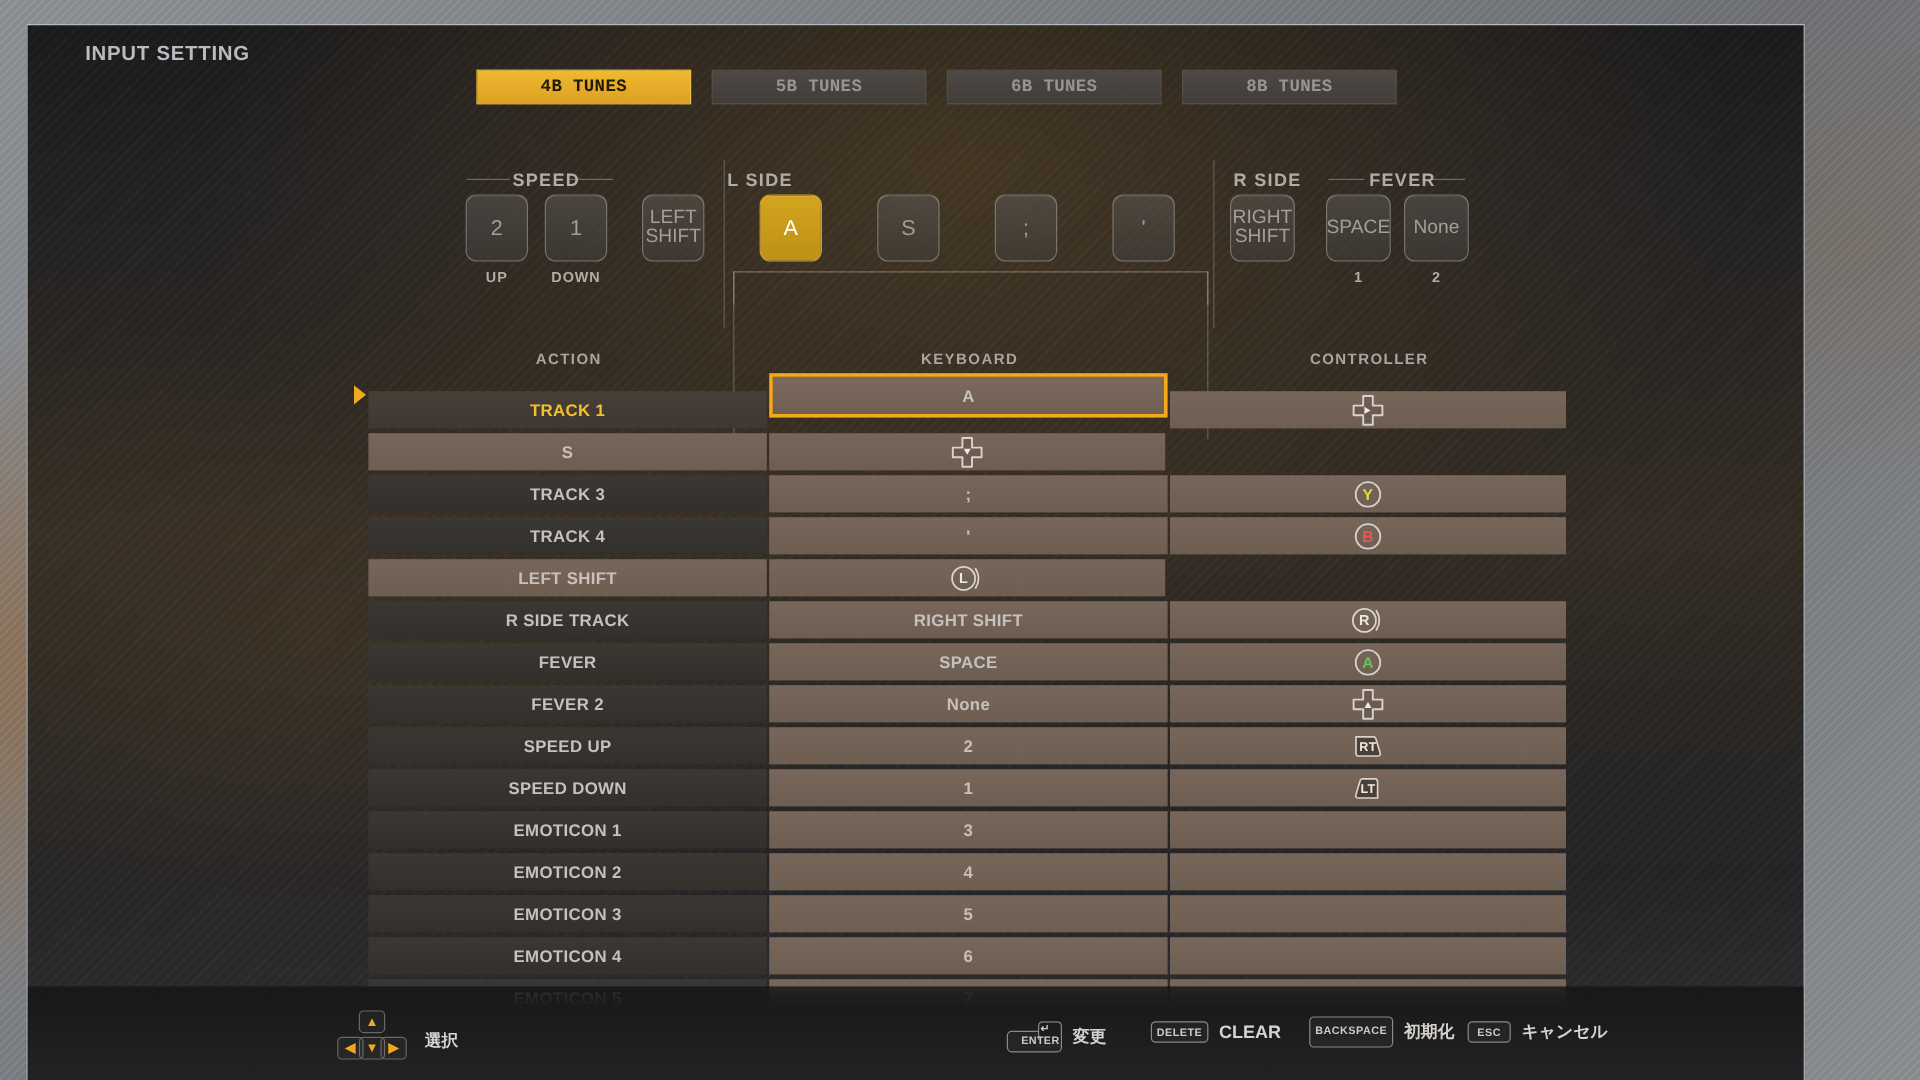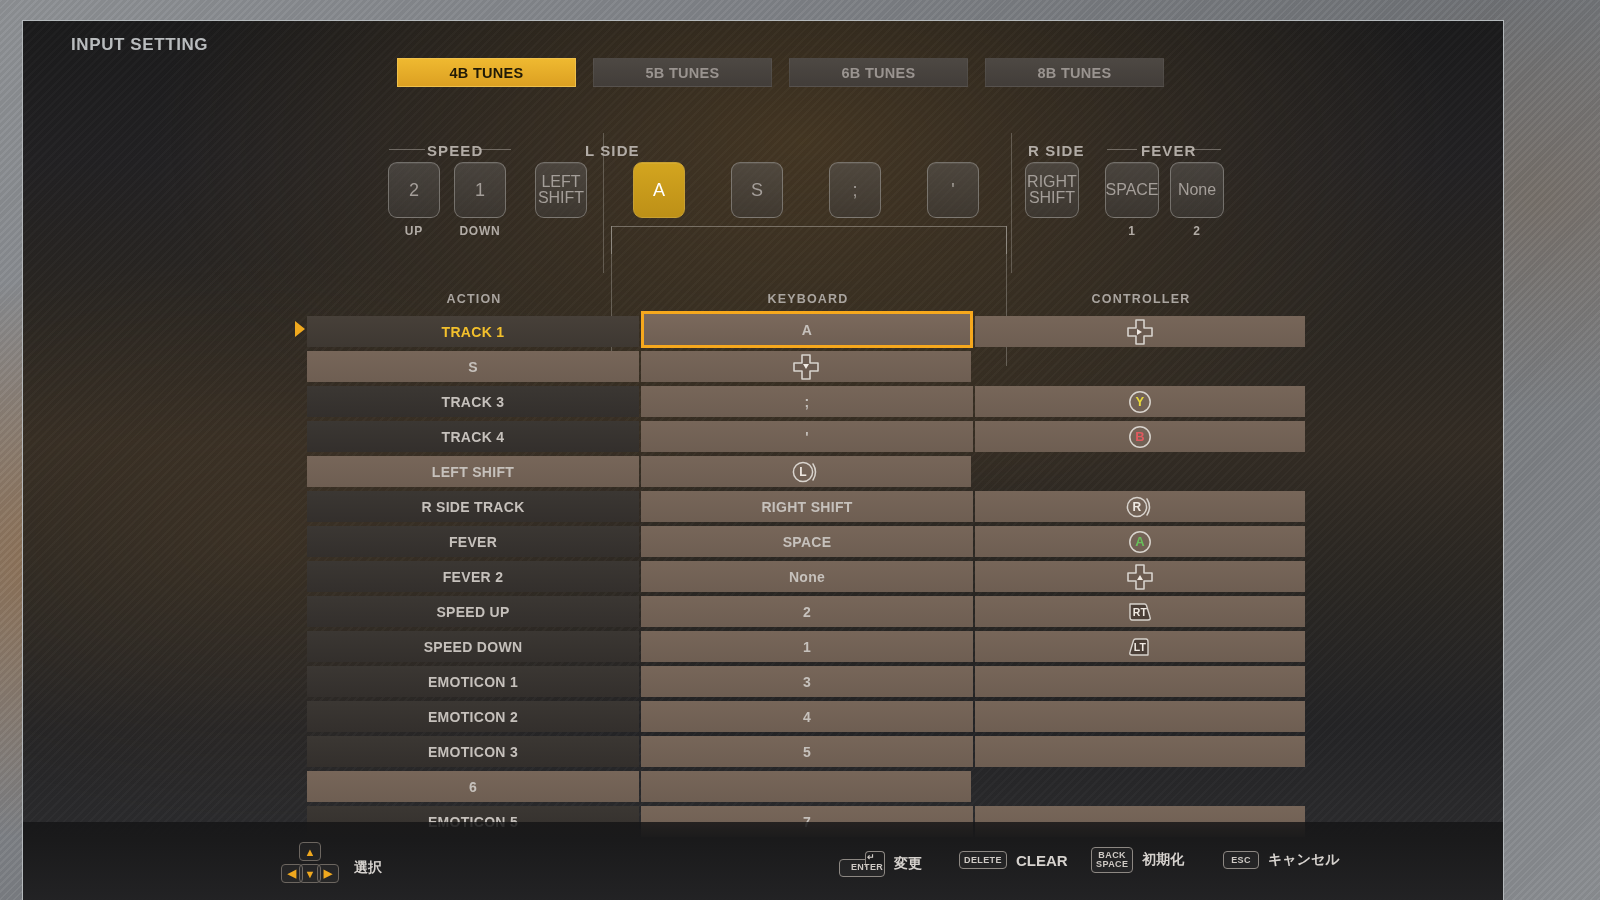--- a/index.html
+++ b/index.html
@@ -39,21 +39,21 @@
     pointer-events: none;
   }
   #panel > * { position: relative; z-index: 2; }
 
   #title {
     position: absolute; left: 17px; top: 14px;
     font-size: 17px; font-weight: bold; letter-spacing: 0.6px; color: #b9bcbe; margin-left: 31px;
   }
 
   
-  #tabs { position: absolute; left: 374px; top: 37px; display: flex; gap: 17px; }
+  #tabs { position: absolute; left: 374px; top: 37px; display: flex; gap: 17px; font-family: Liberation Mono, monospace; }
   .tab {
     width: 179px; height: 29px; line-height: 29px; text-align: center;
     font-size: 14.5px; font-weight: bold; letter-spacing: 0.3px;
     color: #9a9490; background: linear-gradient(180deg,#4d4843,#423d39);
     border: 1px solid rgba(255,255,255,0.06);
     cursor: pointer;
   }
   .tab.active {
     color: #201a07; background: linear-gradient(180deg,#efb930,#dca022);
     border-color: #efc04a;
@@ -105,21 +105,21 @@
   .colhead {
     font-size: 12.5px; font-weight: bold; letter-spacing: 1.2px;
     color: #aaa5a0; text-align: center;
   }
   .c-action { width: 334px; }
   .c-key { width: 334px; }
   .c-ctrl { width: 332px; }
 
   .row { display: flex; height: 35px; position: relative; }
   .cell {
-    height: 31px; margin-top: 4px; display: flex;
+    height: 31px; margin-top: 14px; display: flex;
     align-items: center; justify-content: center;
     font-size: 14px; font-weight: bold; letter-spacing: 0.3px;
     color: #c6c1bc; cursor: pointer;
   }
   .cell.action {
     width: 332px; margin-right: 2px;
     background: linear-gradient(180deg, #3b3733, #332f2c);
   }
   .cell.keyb {
     width: 332px; margin-right: 2px;
@@ -189,21 +189,21 @@
     <div class="rule" style="left:366px; top:28px; width:36px;"></div>
     <div class="grp-label" style="left:404px; top:21px;">SPEED</div>
     <div class="rule" style="left:452px; top:28px; width:36px;"></div>
 
     <div class="kbox" style="left:365px; top:41px; width:52px; height:56px;">2</div>
     <div class="sub-label" style="left:365px; top:103px; width:52px;">UP</div>
 
     <div class="kbox" style="left:431px; top:41px; width:52px; height:56px;">1</div>
     <div class="sub-label" style="left:425px; top:103px; width:64px;">DOWN</div>
 
-    <div class="grp-label" style="left:515px; top:21px;padding-left:47px;">L SIDE</div>
+    <div class="grp-label" style="left:536px; top:21px;padding-left:47px;">L SIDE</div>
     <div class="kbox small" style="left:512px; top:41px; width:52px; height:56px;">LEFT SHIFT</div>
 
     <div class="kbox sel" style="left:610px; top:41px; width:52px; height:56px;">A</div>
     <div class="kbox" style="left:708px; top:41px; width:52px; height:56px;">S</div>
     <div class="kbox" style="left:806px; top:41px; width:52px; height:56px;">;</div>
     <div class="kbox" style="left:904px; top:41px; width:52px; height:56px;">'</div>
 
     <div class="grp-label" style="left:1005px; top:21px;">R SIDE</div>
     <div class="kbox small" style="left:1002px; top:41px; width:54px; height:56px;">RIGHT SHIFT</div>
 
@@ -367,20 +367,21 @@
           </div>
         </div>
         <div class="row">
           <div class="cell action">EMOTICON 3</div>
           <div class="cell keyb">5</div>
           <div class="cell ctrl">
             <span class="ctrl-ico"></span>
           </div>
         </div>
         <div class="row">
+          <div class="cell action">EMOTICON 4</div>
           <div class="cell keyb">6</div>
           <div class="cell ctrl">
             <span class="ctrl-ico"></span>
           </div>
         </div>
         <div class="row">
           <div class="cell action">EMOTICON 5</div>
           <div class="cell keyb">7</div>
           <div class="cell ctrl">
             <span class="ctrl-ico"></span>
@@ -410,21 +411,21 @@
       </div>
       <span>変更</span>
     </div>
 
     <div class="hint" style="left:936px; top:29px;">
       <div class="keycap" style="height:18px;">DELETE</div>
       <span style="font-size:15px;">CLEAR</span>
     </div>
 
     <div class="hint" style="left:1068px; top:25px;">
-      <div class="keycap" style="height:26px; line-height:1.05; flex-direction:column;">
+      <div class="keycap" style="height:26px; line-height:1.05; justify-content:space-between;">
         <div>BACK</div>
           <div>SPACE</div>
       </div>
       <span>初期化</span>
     </div>
 
     <div class="hint" style="left:1200px; top:29px;">
       <div class="keycap" style="height:18px; min-width:36px;">ESC</div>
       <span>キャンセル</span>
     </div>

